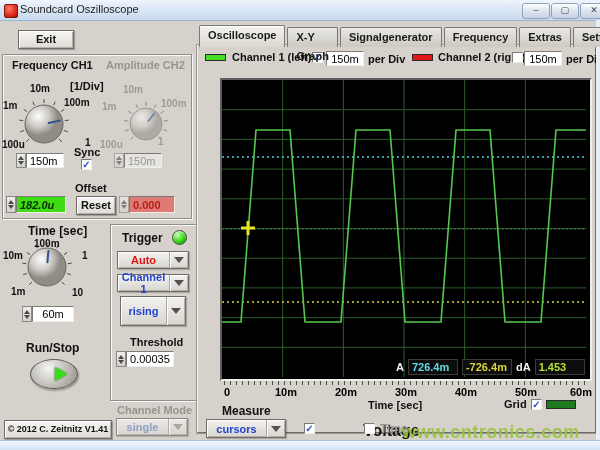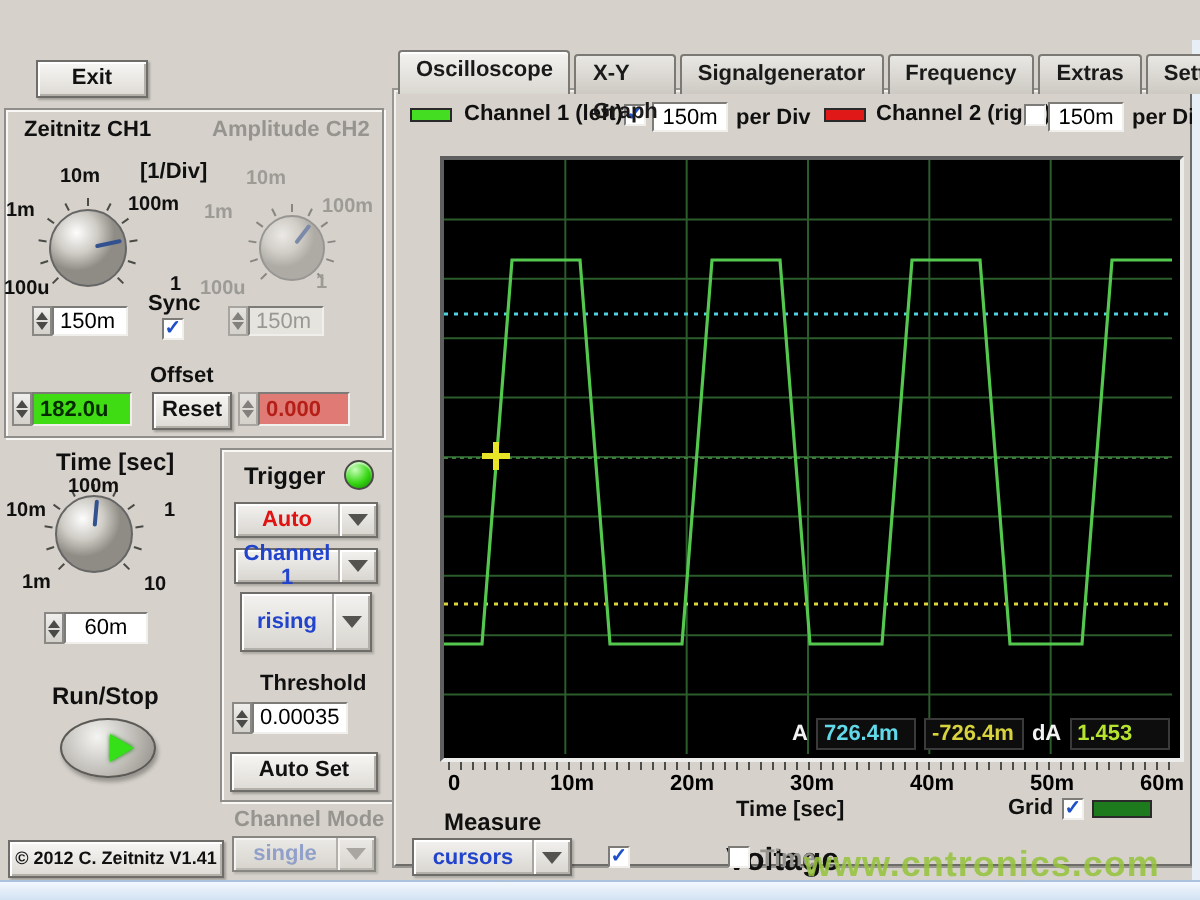--- a/index.html
+++ b/index.html
@@ -85,25 +85,32 @@
     border-left:12px solid #35e018;filter:drop-shadow(0 0 1px #0a7a00);}
   .green-field{background:#3fdc14;color:#042a00;}
   .red-field{background:#e07a74;color:#b41f18;}
   .watermark{font-size:18px;color:rgba(150,195,62,.88);letter-spacing:.5px;font-weight:bold;}
 </style>
 </head>
 <body>
 
 <div id="app">
 
+  <div class="abs titlebar">
+    <div class="abs app-icon"></div>
+    <div class="abs title-text">Soundcard Oszilloscope</div>
+    <div class="abs winbtn" style="left:522px;">–</div>
+    <div class="abs winbtn" style="left:551px;">▢</div>
+    <div class="abs winbtn" style="left:580px;">✕</div>
+  </div>
 
   <div class="abs btn" style="left:18px;top:30px;width:54px;height:17px;line-height:16px;">Exit</div>
 
   <div class="abs etched" style="left:2px;top:54px;width:188px;height:163px;"></div>
-  <div class="abs lab" style="left:12px;top:59px;">Zeitnitz CH1</div>
+  <div class="abs lab" style="left:12px;top:59px;">Frequency CH1</div>
   <div class="abs lab dis" style="left:106px;top:59px;">Amplitude CH2</div>
   <div class="abs lab" style="left:70px;top:80px;">[1/Div]</div>
 
   <svg class="abs knob" style="left:17px;top:97px;" width="54" height="54">
       <defs>
         <radialGradient id="kg0" cx="35%" cy="30%">
           <stop offset="0%" stop-color="#fdfdfd"></stop>
           <stop offset="55%" stop-color="#cfccc6"></stop>
           <stop offset="100%" stop-color="#8f8c86"></stop>
         </radialGradient>
@@ -167,21 +174,21 @@
       <i class="up"></i>
       <i class="dn"></i>
     </div>
   <div class="abs field dis" style="left:124px;top:153px;width:38px;height:15px;">150m</div>
 
   <div class="abs lab" style="left:75px;top:182px;">Offset</div>
   <div class="abs spin" style="left:6px;top:196px;height:17px;">
       <i class="up"></i>
       <i class="dn"></i>
     </div>
-  <div class="abs field green-field" style="left:16px;top:196px;width:50px;height:17px;font-weight:bold;">182.0u</div>
+  <div class="abs field green-field" style="left:16px;top:196px;width:50px;height:17px;font-weight:bold;font-style:italic;">182.0u</div>
   <div class="abs btn" style="left:76px;top:196px;width:38px;height:17px;line-height:16px;">Reset</div>
   <div class="abs spin" style="left:119px;top:196px;height:17px;opacity:.6;">
       <i class="up"></i>
       <i class="dn"></i>
     </div>
   <div class="abs field red-field" style="left:129px;top:196px;width:46px;height:17px;font-weight:bold;">0.000</div>
 
   <div class="abs lab" style="left:28px;top:224px;font-size:12px;">Time [sec]</div>
   <svg class="abs knob" style="left:20px;top:240px;" width="54" height="54">
       <defs>
@@ -239,21 +246,20 @@
     <span class="lbl" style="color:#2244cc;">rising</span>
     <span class="sep"></span>
       <span class="tri"></span>
   </div>
   <div class="abs lab" style="left:130px;top:336px;">Threshold</div>
   <div class="abs spin" style="left:116px;top:351px;height:16px;">
       <i class="up"></i>
       <i class="dn"></i>
     </div>
   <div class="abs field" style="left:126px;top:351px;width:48px;height:16px;">0.00035</div>
-  <div class="abs btn" style="left:115px;top:376px;width:72px;height:18px;line-height:17px;">Auto Set</div>
 
   <div class="abs lab dis" style="left:117px;top:404px;">Channel Mode</div>
   <div class="abs dd" style="left:116px;top:418px;width:72px;height:18px;opacity:.75;">
     <span class="lbl" style="color:#7a90c8;">single</span>
     <span class="sep"></span>
       <span class="tri" style="border-top-color:#9a9893;"></span>
   </div>
 
   <div class="abs btn" style="left:4px;top:420px;width:106px;height:17px;line-height:16px;font-size:9px;font-weight:bold;">© 2012  C. Zeitnitz V1.41</div>
 

